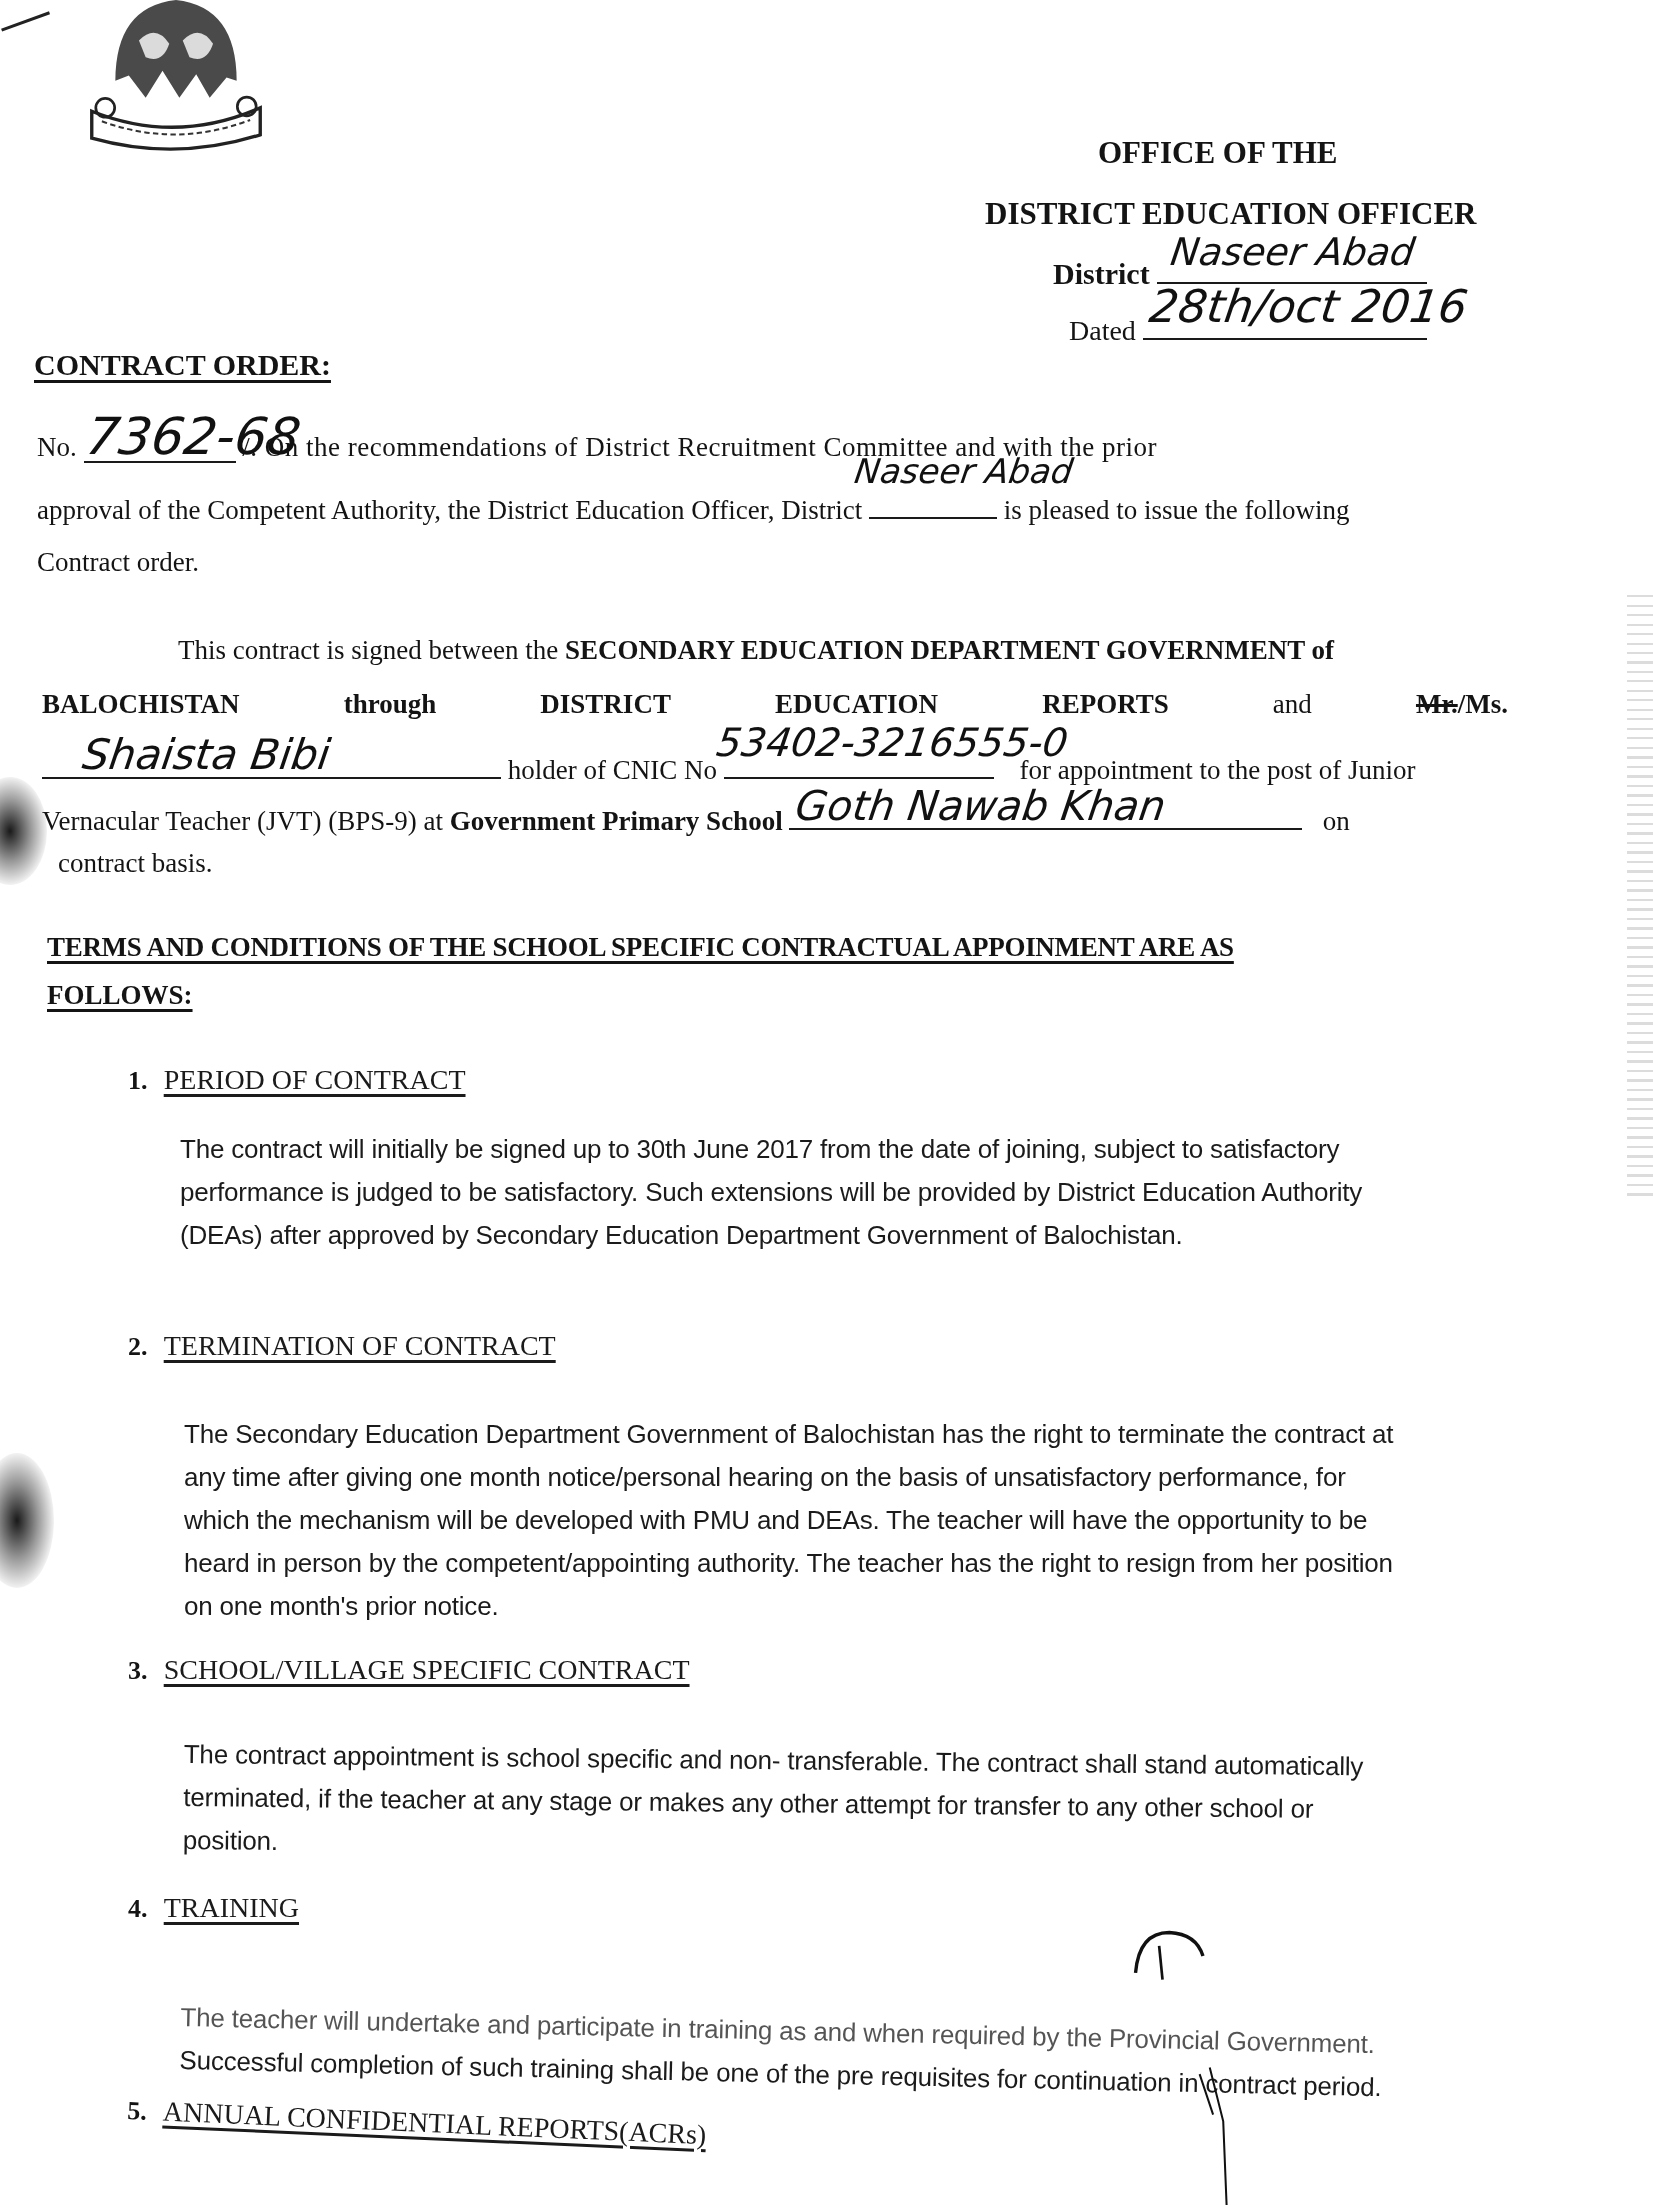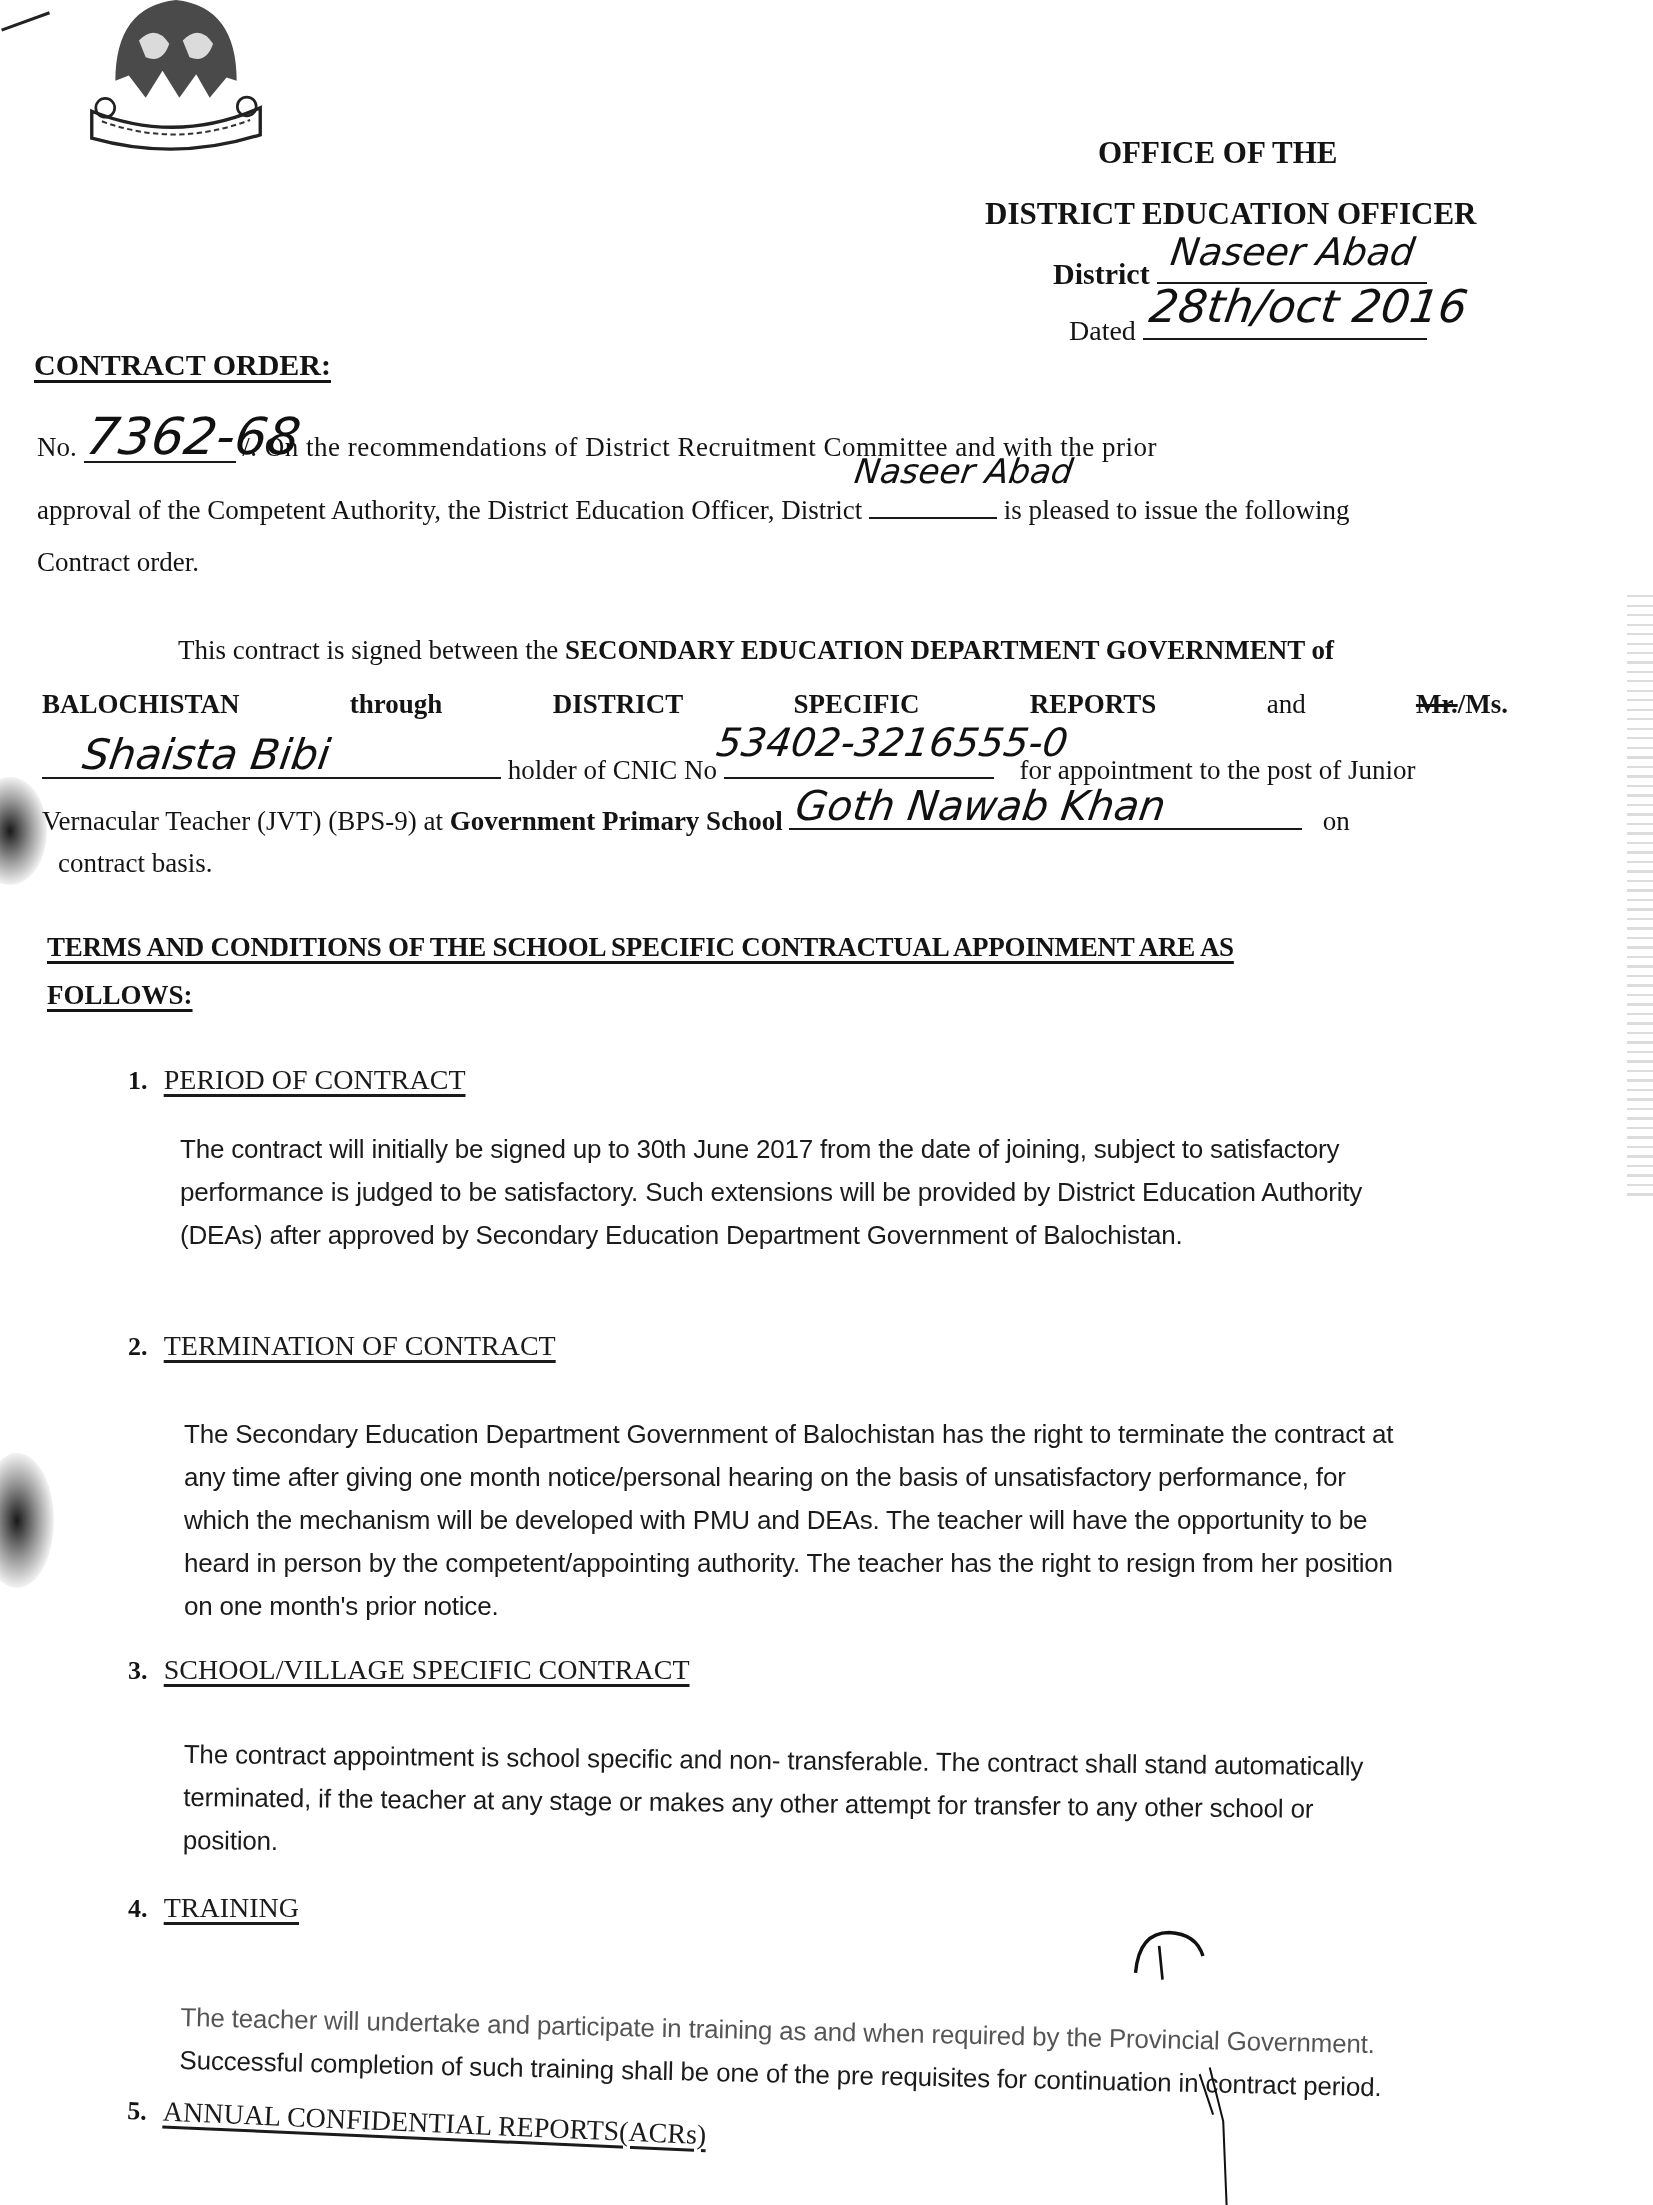--- a/index.html
+++ b/index.html
@@ -70,21 +70,21 @@
 </div>
 <div class="abs serif" style="left:37px; top:547px; font-size:27px;">Contract order.</div>
 
 <div class="abs serif line" style="left:142px; top:635px; font-size:27px;margin-left:36px;">
   <span>This contract is signed between the </span><span class="bold">SECONDARY EDUCATION DEPARTMENT GOVERNMENT</span><span class="bold"> of</span>
 </div>
 <div class="abs serif bold" style="left:42px; top:689px; width:1466px; font-size:27px; display:flex; justify-content:space-between;">
   <span>BALOCHISTAN</span>
   <span>through</span>
   <span>DISTRICT</span>
-  <span>SPECIFIC</span>
+  <span>EDUCATION</span>
   <span>REPORTS</span>
   <span style="font-weight:normal;">and</span>
   <span><span style="text-decoration:line-through; text-decoration-thickness:2.7px;">Mr.</span><span>/Ms.</span></span>
 </div>
 <div class="abs serif line" style="left:42px; top:750px; font-size:27px;">
   <span class="blank" style="width:459px; height:27px; position:relative;">
     <span class="hand abs" style="left:41px; top:-20px; font-size:42px;">Shaista Bibi</span>
   </span>
   <span>holder of CNIC No</span>
   <span class="blank" style="width:270px; height:27px; position:relative;">

